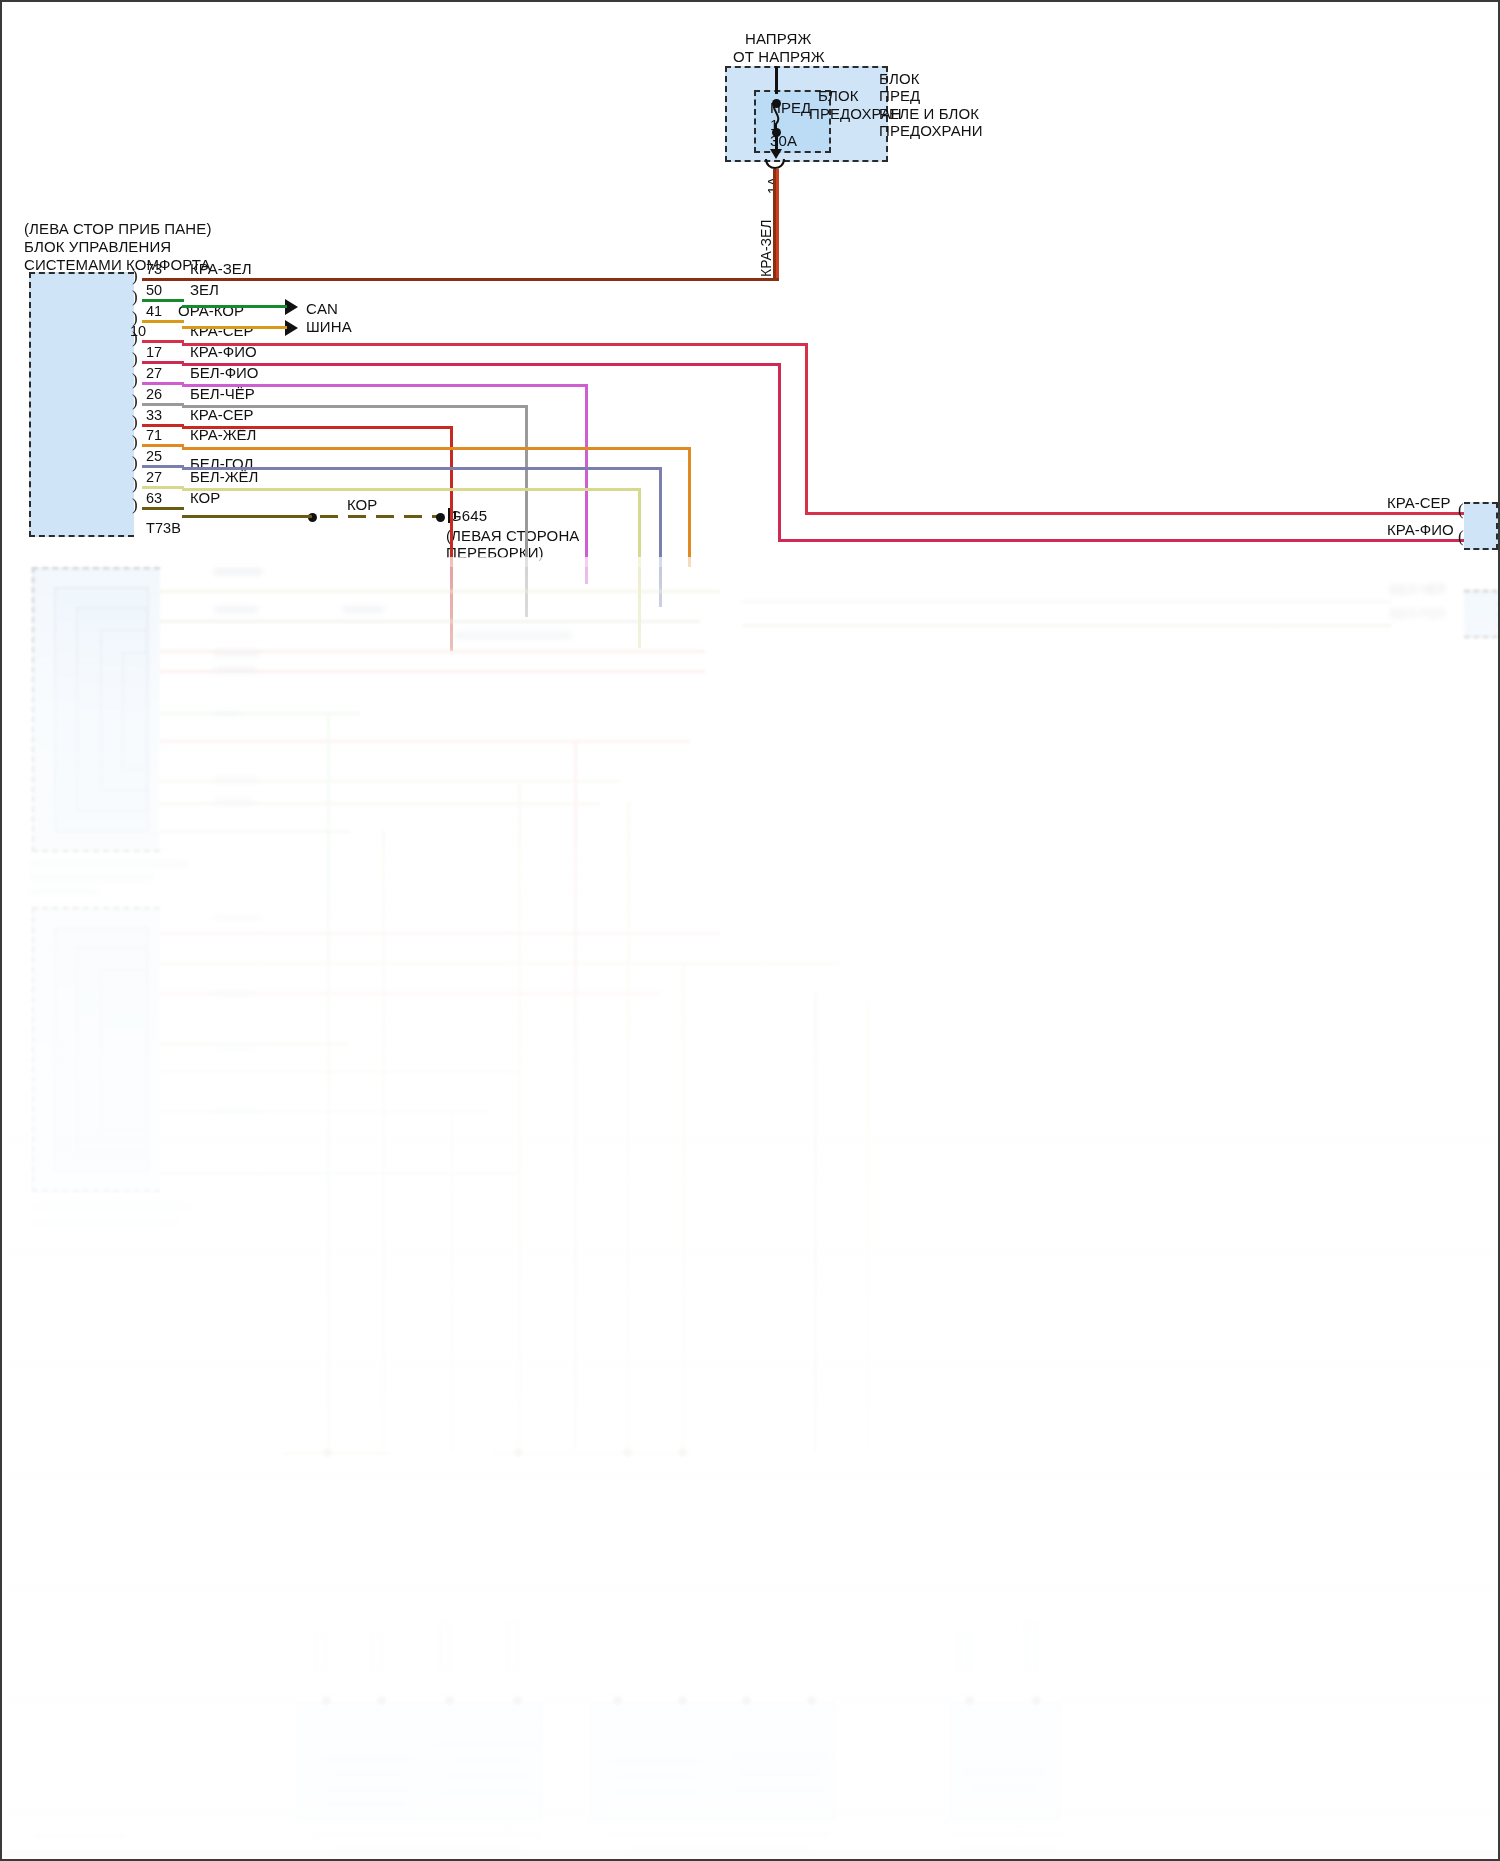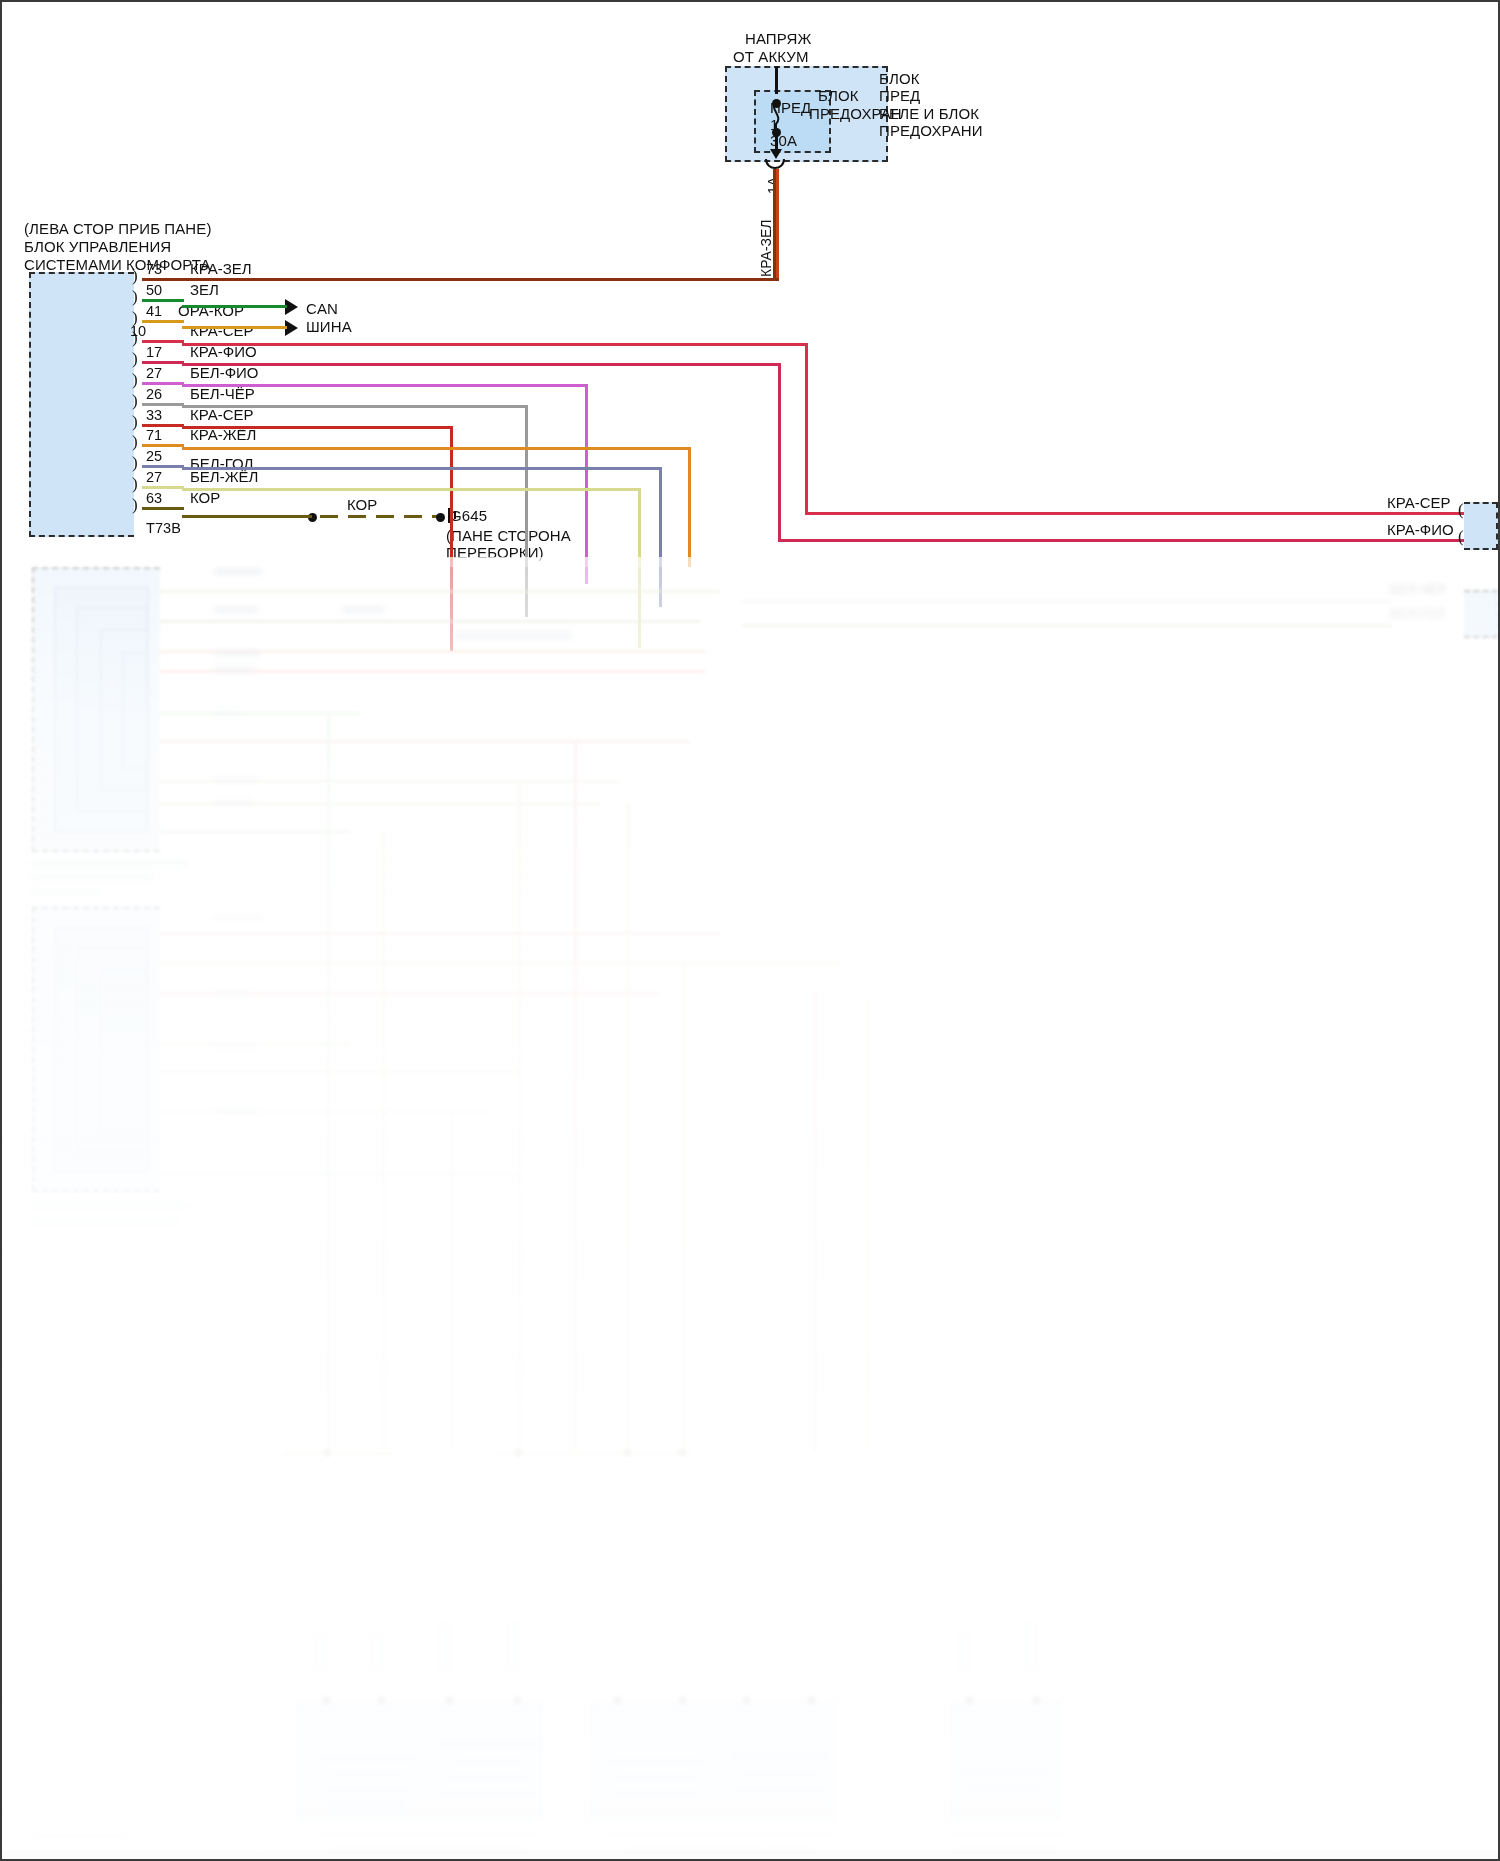--- a/index.html
+++ b/index.html
@@ -119,21 +119,21 @@
     position:absolute; left:0; right:0; bottom:0; height:9px;
     background:#d4d4d4;
   }
 </style>
 </head>
 <body>
 
 <div id="page">
 
   <div class="lbl" style="left:743px; top:28px; font-size:15px;">НАПРЯЖ</div>
-  <div class="lbl" style="left:731px; top:46px; font-size:15px;">ОТ АККУМ</div>
+  <div class="lbl" style="left:731px; top:46px; font-size:15px;">ОТ НАПРЯЖ</div>
 
   <div class="blk" style="left:723px; top:64px; width:163px; height:96px; background:#cfe4f7;"></div>
 
   <div class="fuse-sq" style="left:752px; top:88px; width:77px; height:63px;"></div>
 
   <div class="wirev" style="left:773px; top:64px; height:28px; background:#111;"></div>
   <div class="dot" style="left:770px; top:97px;"></div>
   <svg style="position:absolute; left:764px; top:100px; width:22px; height:30px;">
     <path d="M10,0 C2,6 18,14 10,22 L10,30" stroke="#111" stroke-width="2" fill="none"></path>
   </svg>
@@ -230,21 +230,21 @@
 
   <div class="wname" style="left:345px; top:494px;">КОР</div>
   <div class="dot" style="left:306px; top:511px;"></div>
 
   <div style="position:absolute; left:318px; top:513px; width:117px; height:3px;
               background:repeating-linear-gradient(to right,#6b5a12 0 18px, transparent 18px 28px);"></div>
   <div class="dot" style="left:434px; top:511px;"></div>
   <div class="splice" style="left:446px; top:506px; height:15px;"></div>
   <div class="splice" style="left:452px; top:509px; height:8px; width:2px;"></div>
   <div class="lbl" style="left:448px; top:505px;">G645</div>
-  <div class="lbl" style="left:444px; top:525px;">(ПАНЕ СТОРОНА</div>
+  <div class="lbl" style="left:444px; top:525px;">(ЛЕВАЯ СТОРОНА</div>
   <div class="lbl" style="left:444px; top:542px;">ПЕРЕБОРКИ)</div>
 
   <div class="wire" style="left:180px; top:341px; width:625px; background:#d6304a;"></div>
   <div class="wirev" style="left:803px; top:341px; height:172px; background:#d6304a;"></div>
   <div class="wire" style="left:803px; top:510px; width:660px; background:#d6304a;"></div>
 
   <div class="wire" style="left:180px; top:361px; width:598px; background:#cf2a53;"></div>
   <div class="wirev" style="left:776px; top:361px; height:178px; background:#cf2a53;"></div>
   <div class="wire" style="left:776px; top:537px; width:688px; background:#cf2a53;"></div>
 

